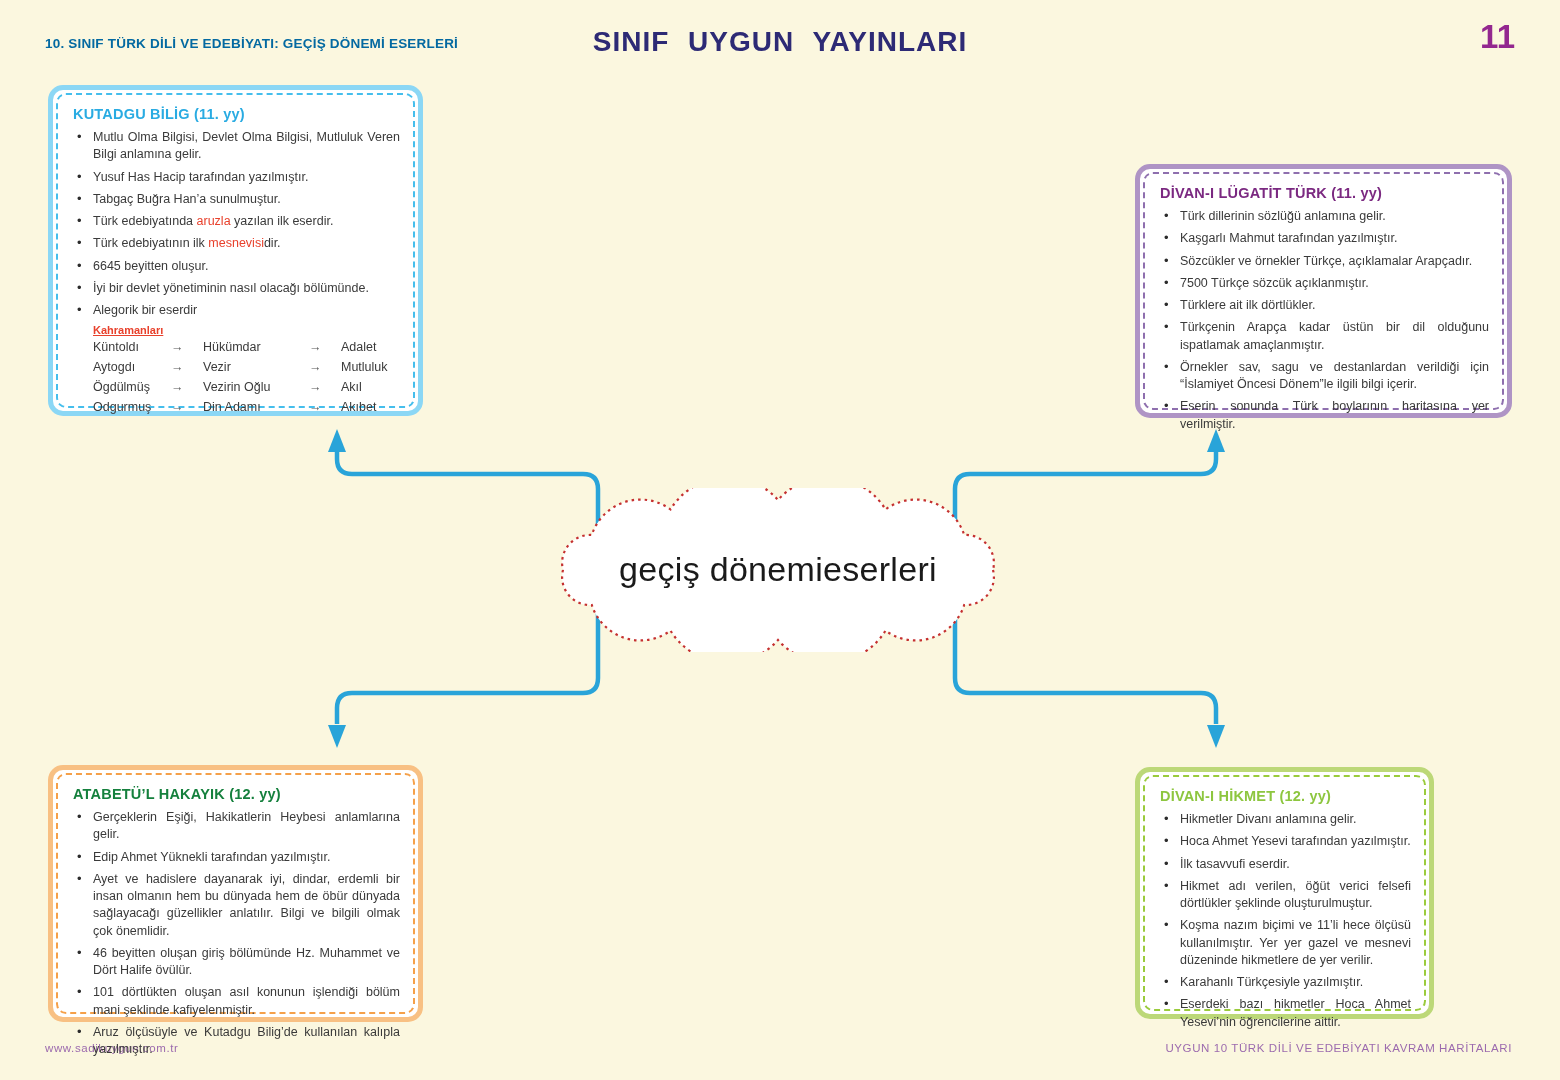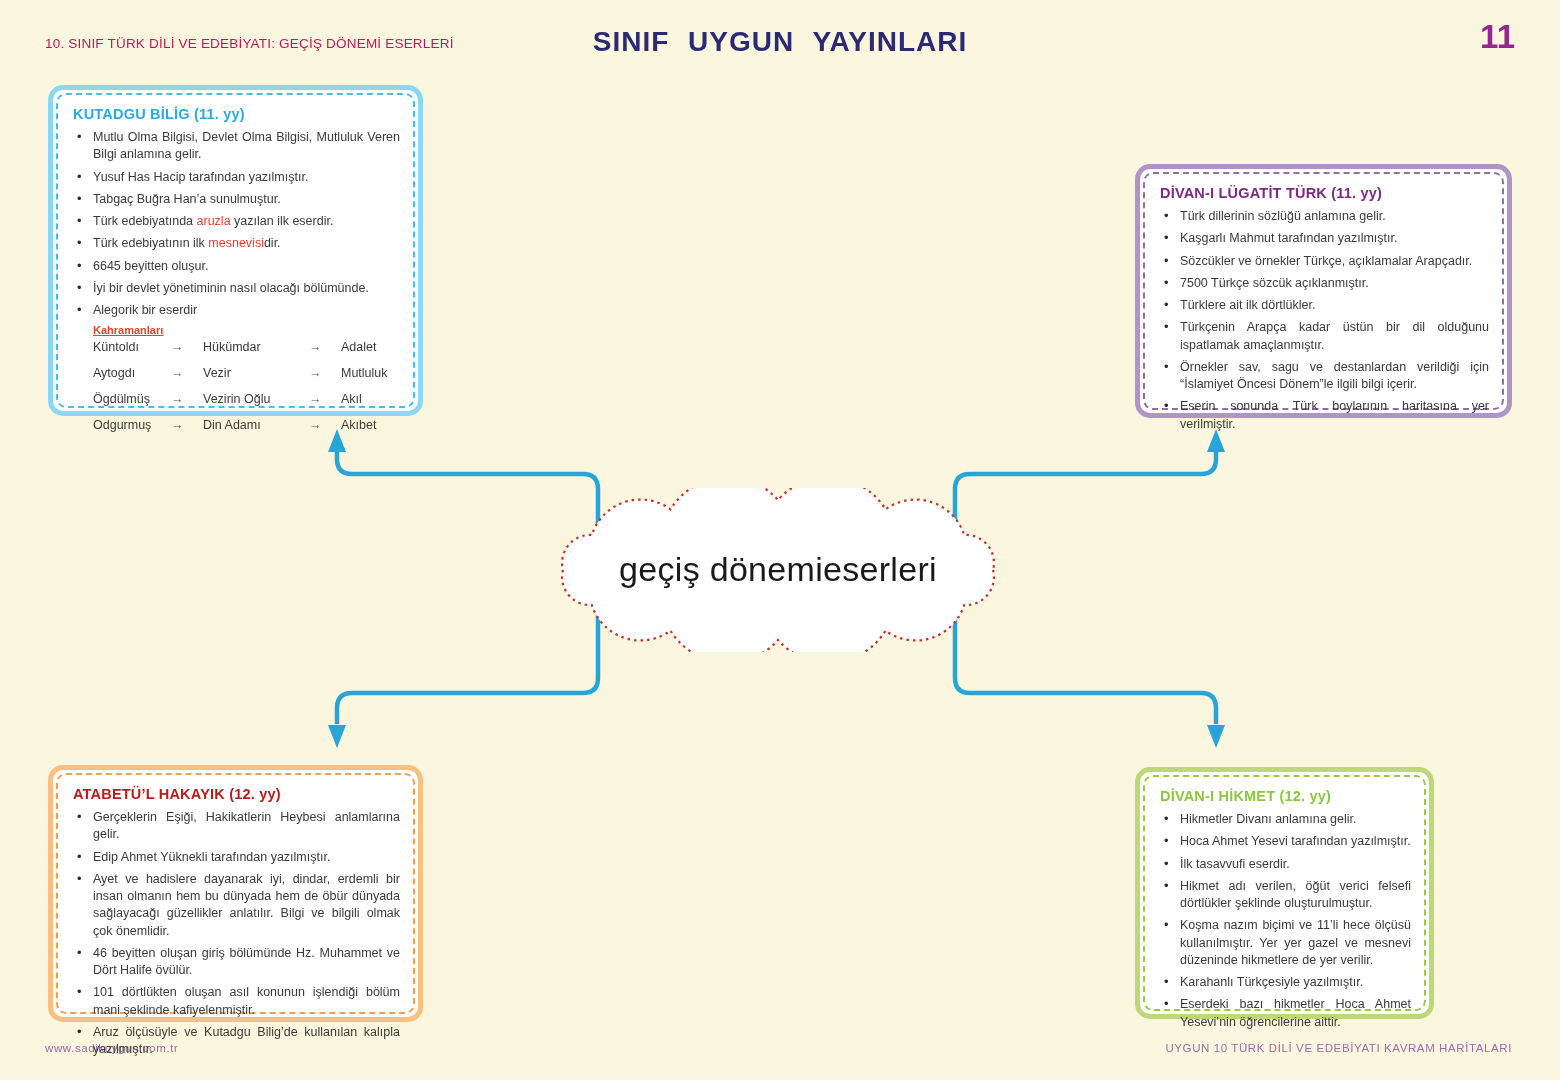--- a/index.html
+++ b/index.html
@@ -1,21 +1,21 @@
 <!DOCTYPE html>
 <html lang="tr"><head>
 <meta charset="utf-8">
 <style>
   * { margin:0; padding:0; box-sizing:border-box; }
   html,body { width:1560px; height:1080px; }
   body { font-family:"Liberation Sans", sans-serif; background:#FBF7DF; overflow:hidden; }
   .page { position:relative; width:1560px; height:1080px; background:#FBF7DF; }
 
   
-  .hdr-course { position:absolute; left:45px; top:36px; font-size:13.5px; font-weight:normal; color:#be185d; letter-spacing:.2px; }
+  .hdr-course { position:absolute; left:45px; top:36px; font-size:13.5px; font-weight:bold; color:#0369a1; letter-spacing:.2px; }
   .hdr-pub { position:absolute; left:0; right:0; top:26px; text-align:center; font-size:28px; font-weight:bold; color:#2D2A75; letter-spacing:1px; word-spacing:10px; }
   .hdr-pagenum { position:absolute; right:45px; top:18px; font-size:33px; font-weight:bold; color:#93278F; }
 
   
   .connector-layer { position:absolute; left:0; top:0; width:1560px; height:1080px; z-index:1; }
 
   
   .cloud-wrap { position:absolute; left:545px; top:488px; width:466px; height:164px; z-index:2; }
   .cloud-wrap svg { position:absolute; left:0; top:0; }
   .cloud-label { position:absolute; left:0; top:0; width:466px; height:164px; display:flex; flex-direction:row; align-items:center; justify-content:center; text-align:center; font-size:34px; color:#1A1A1A; line-height:1.22; letter-spacing:.3px; }
@@ -24,33 +24,33 @@
   .box { position:absolute; background:#fff; border-radius:15px; z-index:3; }
   .box-inner { position:absolute; inset:3px; border-radius:10px; padding:9px 13px 6px 13px; }
   .box-blue   { border:5px solid #8BD7F5; }
   .box-blue   .box-inner { border:2px dashed #45BEEC; }
   .box-blue   .box-title { color:#29ABE2; }
   .box-purple { border:5px solid #AF94C5; }
   .box-purple .box-inner { border:2px dashed #8E6FAE; }
   .box-purple .box-title { color:#7B2981; }
   .box-orange { border:5px solid #F8C083; }
   .box-orange .box-inner { border:2px dashed #F5A049; }
-  .box-orange .box-title { color:#b91c1c; }
+  .box-orange .box-title { color:#15803d; }
   .box-green  { border:5px solid #BCD878; }
   .box-green  .box-inner { border:2px dashed #9ACB3C; }
   .box-green  .box-title { color:#8DC63F; }
 
   .box-title { font-size:14.5px; font-weight:bold; margin:2px 0 7px 2px; letter-spacing:.2px; }
   .box ul { list-style:none; }
   .box li { position:relative; padding-left:22px; margin-bottom:5px; font-size:12.5px; line-height:1.38; color:#3A3A3A; text-align:justify; }
   .box li::before { content:"\2022"; position:absolute; left:6px; top:-1px; color:#2b2b2b; font-size:13px; }
   .hl-red { color:#E8412C; }
 
   .heroes-heading { margin:2px 0 4px 22px; font-size:11px; font-weight:bold; color:#E8412C; text-decoration:underline; }
-  .heroes-grid { margin-left:22px; display:grid; grid-template-columns:78px 32px 106px 32px 1fr; row-gap:12px; font-size:12.5px; color:#3A3A3A; }
+  .heroes-grid { margin-left:22px; display:grid; grid-template-columns:78px 32px 106px 32px 1fr; row-gap:6px; font-size:12.5px; color:#3A3A3A; }
   .heroes-grid .arr { color:#555; }
 
   
   .ftr-left { position:absolute; left:45px; bottom:26px; font-size:11.5px; color:#9C6BAE; letter-spacing:.6px; }
   .ftr-right { position:absolute; right:48px; bottom:26px; font-size:11.5px; color:#9C6BAE; letter-spacing:.6px; }
 </style>
 </head>
 <body>
 
 <div class="page">

